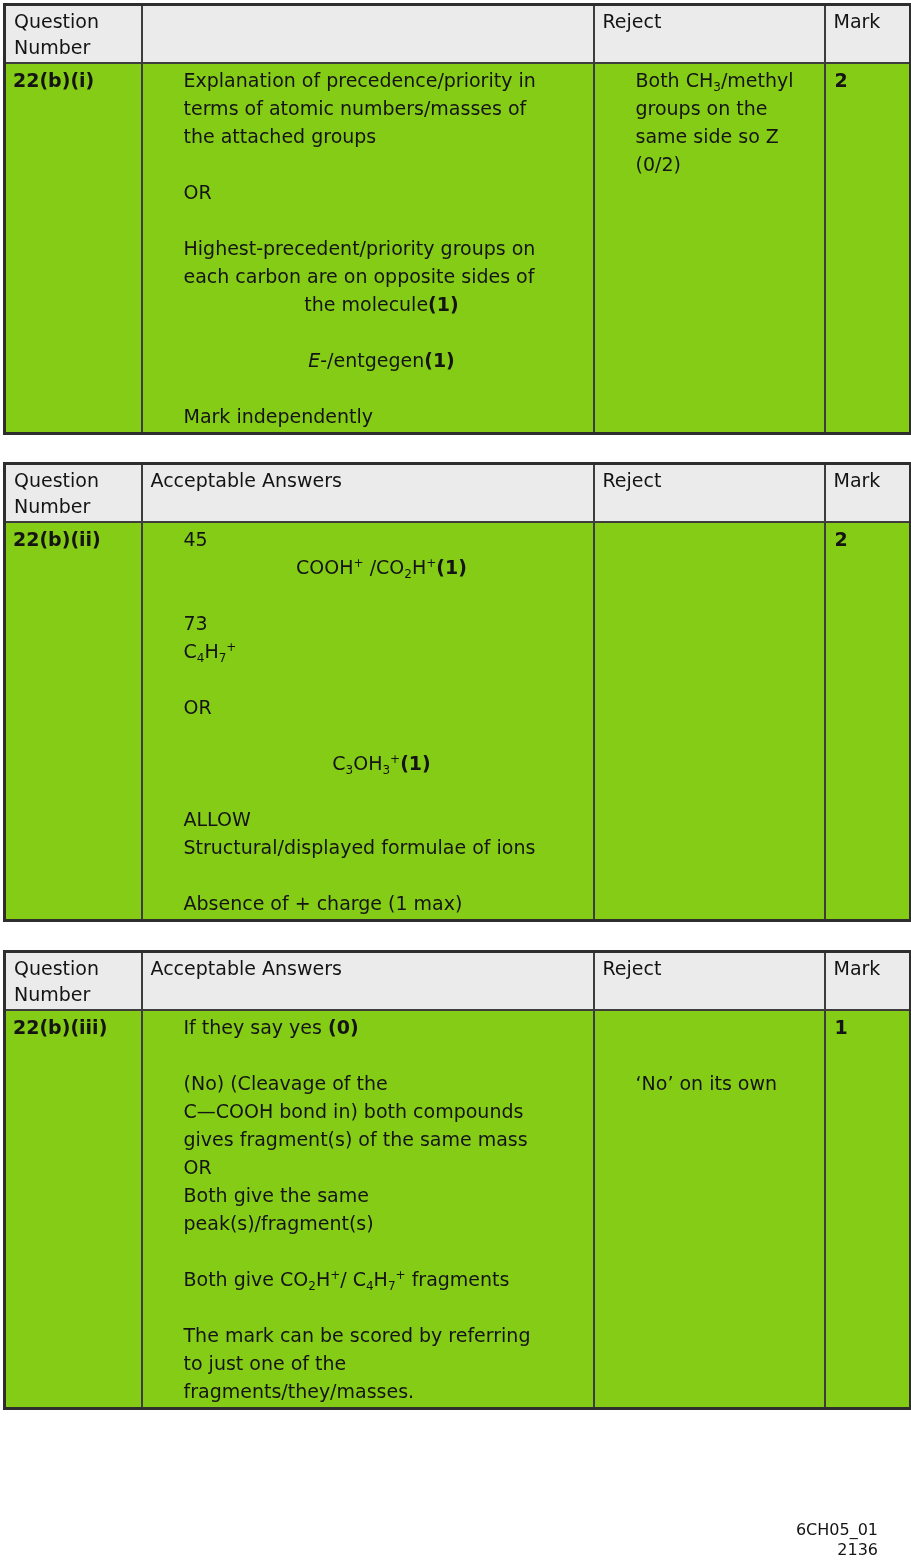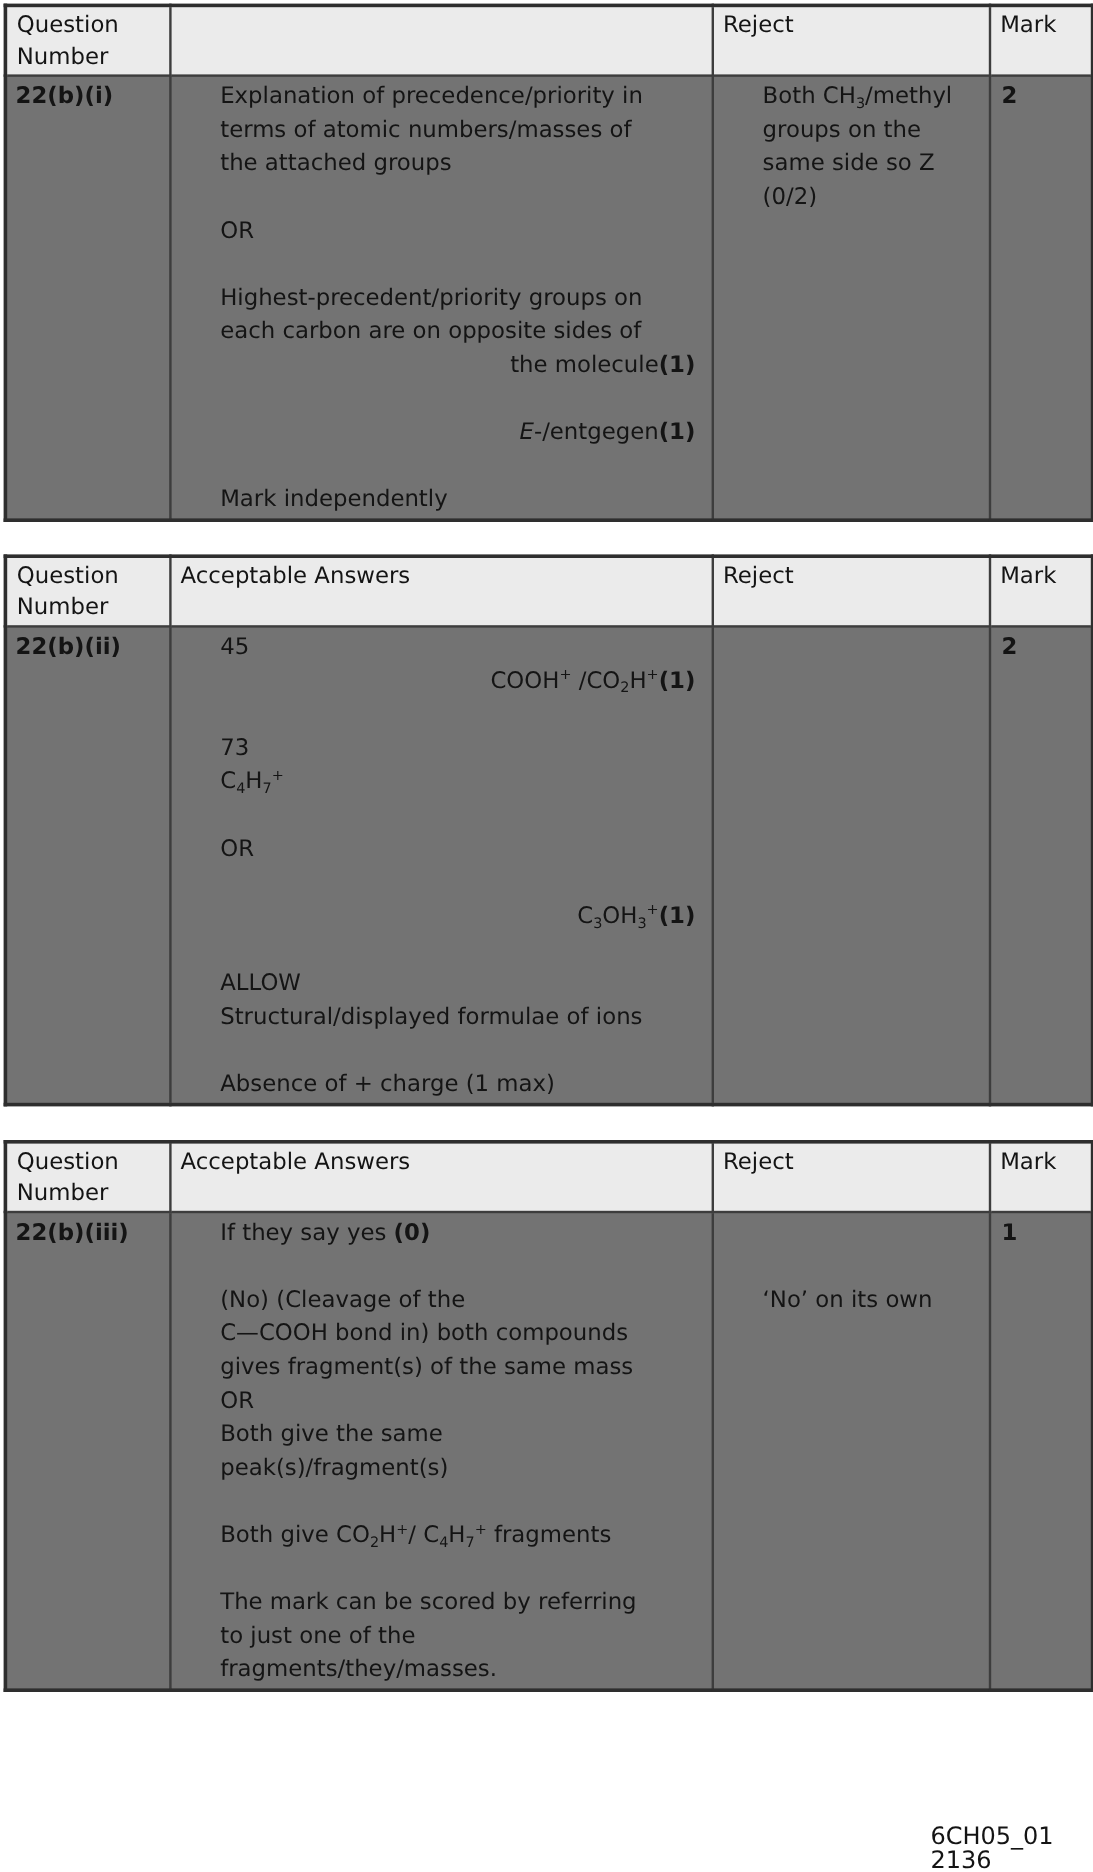--- a/index.html
+++ b/index.html
@@ -35,41 +35,41 @@
     font-size: 19px;
   }
   th {
     background: #ebebeb;
     font-weight: normal;
     padding: 2px 6px 2px 8px;
     line-height: 26px;
     height: 53px;
   }
   td {
-    background: #737373;
+    background: #84cc16;
     padding: 2px 13px 2px 9px;
     line-height: 28px;
   }
   td.qn   { font-weight: bold; padding-left: 7px; }
   td.mark { font-weight: bold; padding-left: 9px; }
 
   .line { white-space: nowrap; margin-left: 32px; }
-  .line.flex { display: flex; justify-content: flex-end; white-space: nowrap; }
+  .line.flex { display: flex; justify-content: center; white-space: nowrap; }
   .marker { font-weight: bold; }
   .b { font-weight: bold; }
   .i { font-style: italic; }
   .sup { font-size: 12px; position: relative; top: -7px; line-height: 0; }
   .sub { font-size: 12px; position: relative; top: 4px;  line-height: 0; }
 
   .footer {
     position: absolute;
     top: 1520px;
     right: 33px;
-    text-align: left;
-    font-size: 20px;
+    text-align: right;
+    font-size: 16px;
     line-height: 20px;
   }
 </style>
 </head>
 <body>
 
 <div class="sheet">
 
   <table class="ms-table">
     <colgroup>

